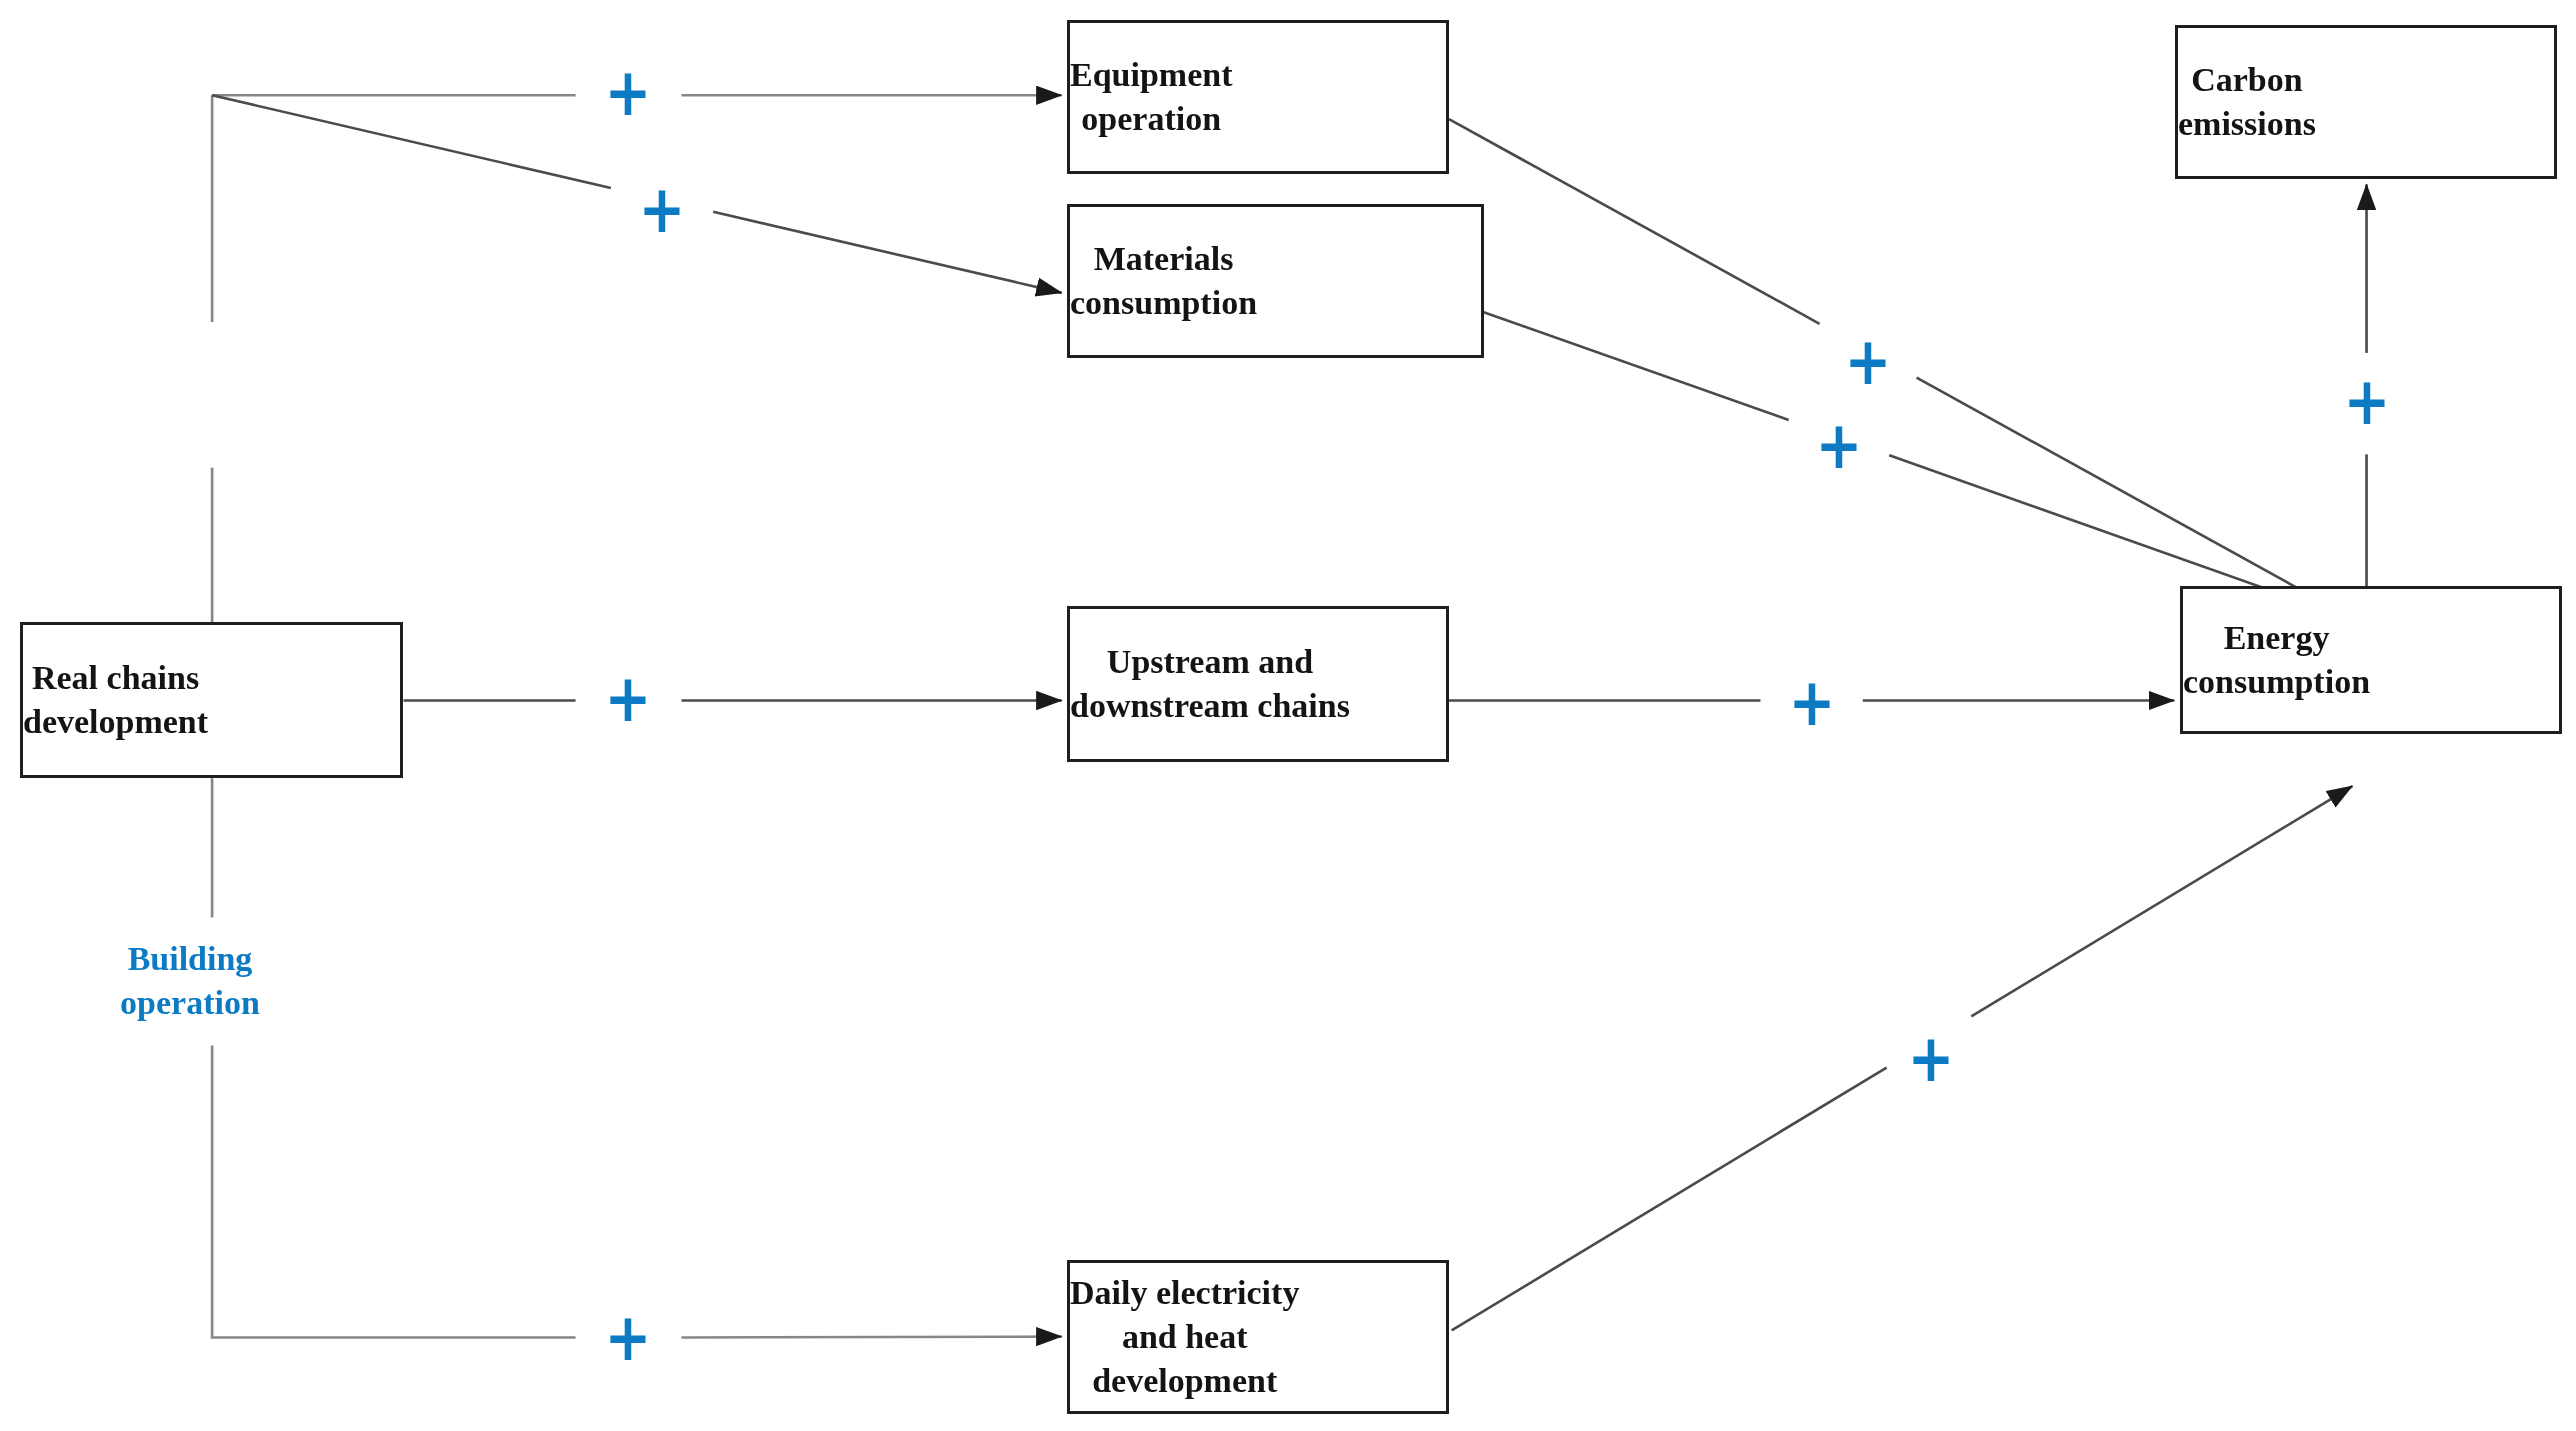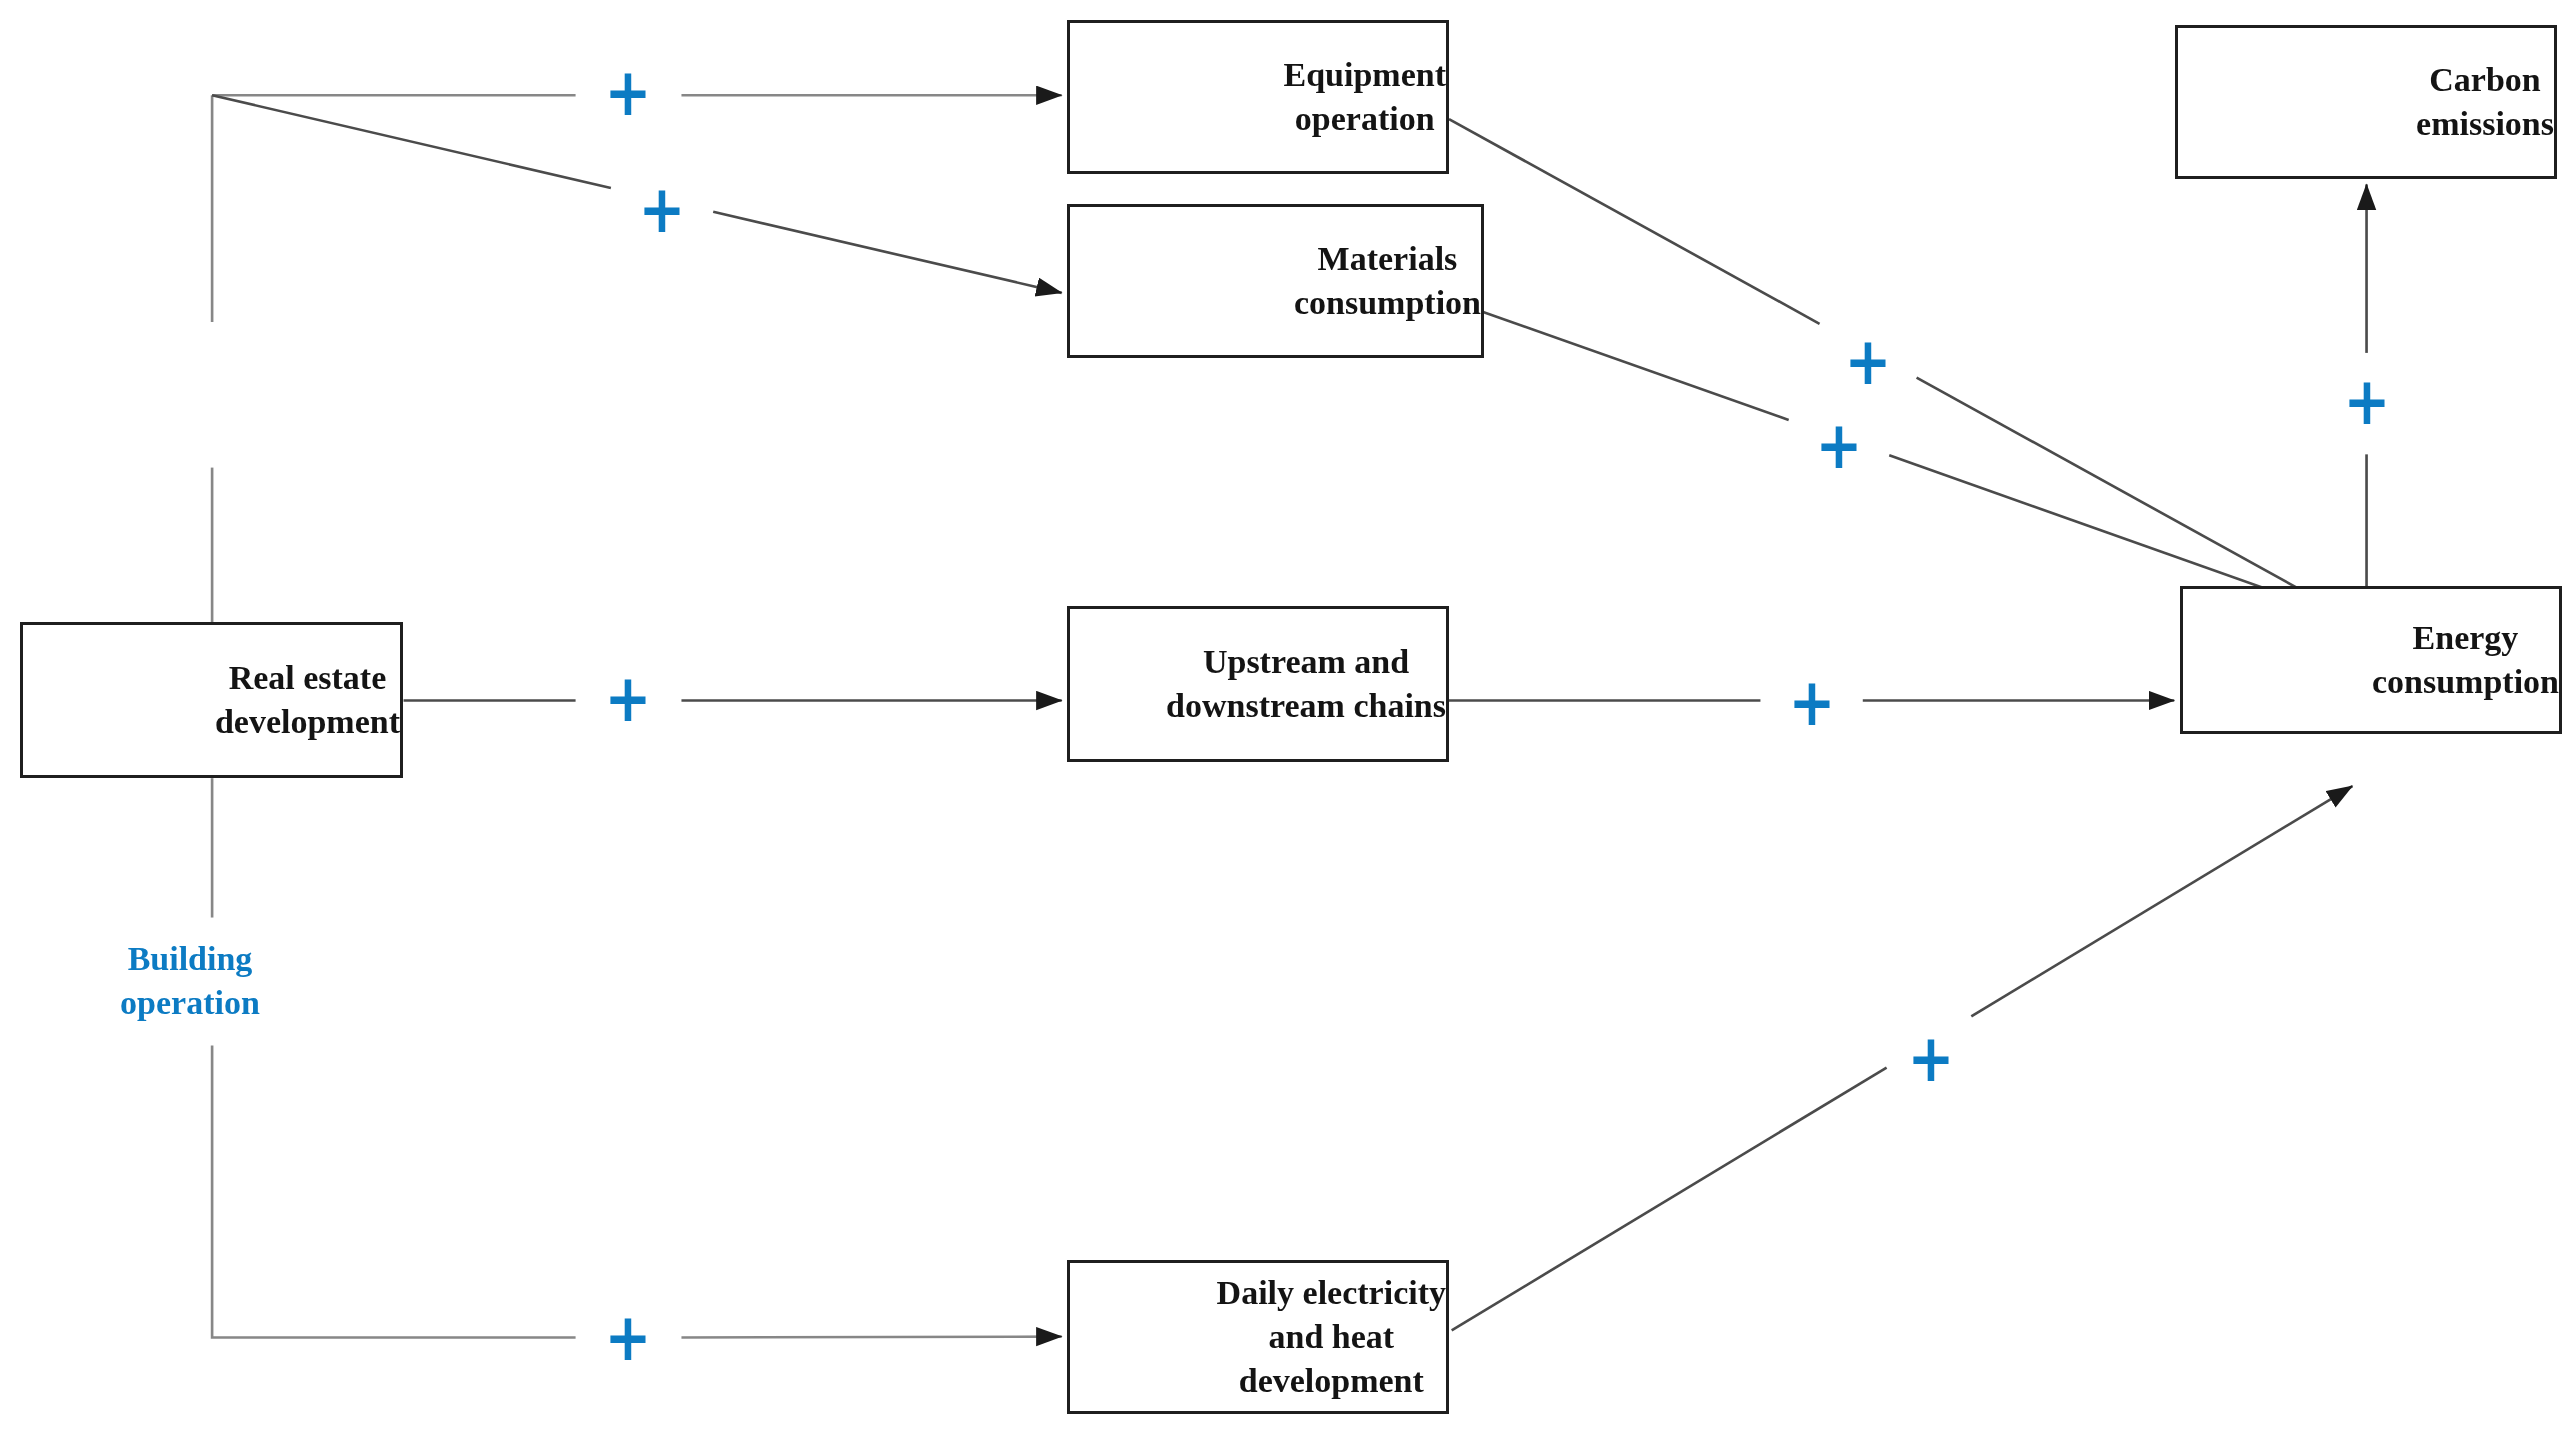--- a/index.html
+++ b/index.html
@@ -19,21 +19,21 @@
     font-family:"Liberation Serif","DejaVu Serif",serif;
   }
   .wires{position:absolute;left:0;top:0;width:2576px;height:1431px;}
   .wire-gray{stroke:var(--line-gray);stroke-width:3;fill:none;}
   .wire-dark{stroke:var(--line-dark);stroke-width:3;fill:none;}
   .node{
     position:absolute;
     box-sizing:border-box;
     border:3.5px solid var(--box-border);
     background:#ffffff;
-    display:flex;align-items:center;justify-content:flex-end;
+    display:flex;align-items:center;justify-content:flex-start;
     text-align:center;
   }
   .node-label{
     white-space:pre-line;
     font-weight:bold;
     font-size:34px;
     line-height:1.3;
     color:var(--ink);
   }
   .phase{
@@ -108,21 +108,21 @@
     <span class="node-label">Materials
 consumption</span>
   </div>
 
   <div class="node" style="left:2175px;top:25px;width:382px;height:154px">
     <span class="node-label">Carbon
 emissions</span>
   </div>
 
   <div class="node" style="left:20px;top:622px;width:383px;height:156px">
-    <span class="node-label">Real estate
+    <span class="node-label">Real chains
 development</span>
   </div>
 
   <div class="node" style="left:1067px;top:606px;width:382px;height:156px">
     <span class="node-label">Upstream and
 downstream chains</span>
   </div>
 
   <div class="node" style="left:2180px;top:586px;width:382px;height:148px">
     <span class="node-label">Energy

